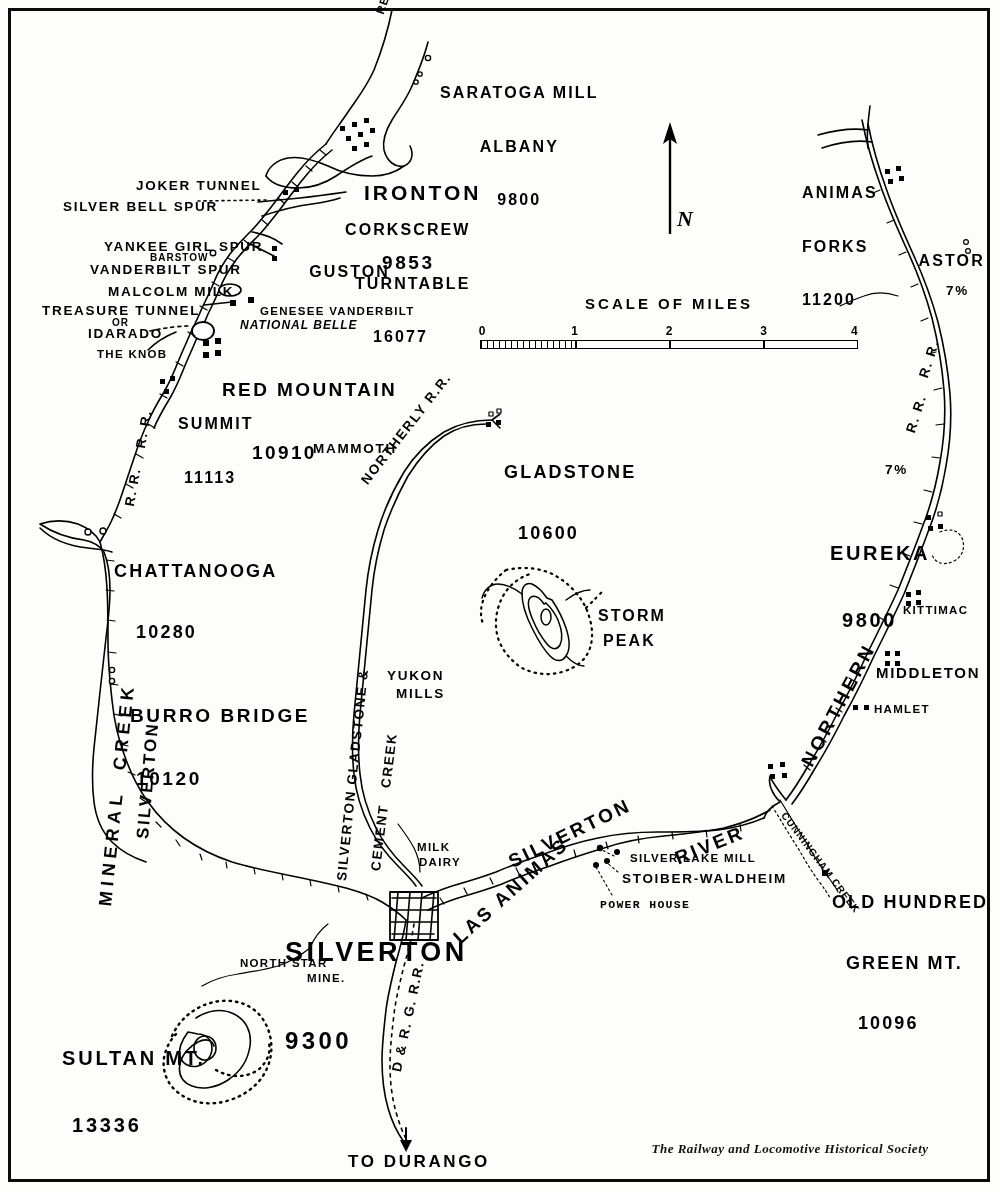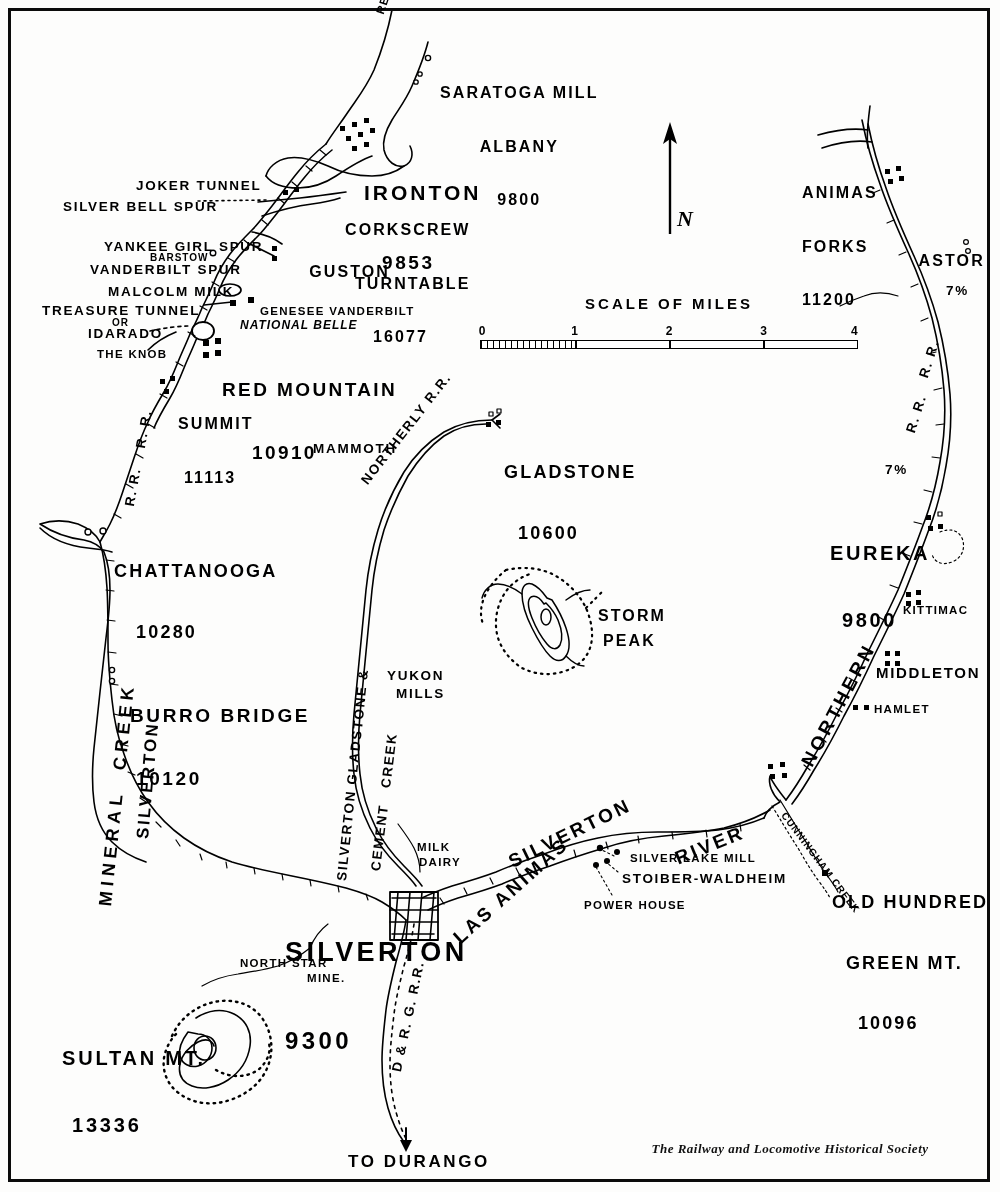--- a/index.html
+++ b/index.html
@@ -421,21 +421,21 @@
 
   <div class="lbl xs" style="left:417px;top:841px;"><span>MILK</span></div>
   <div class="lbl xs" style="left:419px;top:856px;"><span>DAIRY</span></div>
 
   <div class="lbl" style="left:449px;top:932px;font-size:19px;letter-spacing:3px;transform:rotate(-42deg);transform-origin:0 0;"><span>LAS ANIMAS</span></div>
   <div class="lbl" style="left:505px;top:853px;font-size:19px;letter-spacing:3px;transform:rotate(-26deg);transform-origin:0 0;"><span>SILVERTON</span></div>
   <div class="lbl" style="left:672px;top:849px;font-size:19px;letter-spacing:3px;transform:rotate(-22deg);transform-origin:0 0;"><span>RIVER</span></div>
 
   <div class="lbl xs" style="left:630px;top:852px;"><span>SILVER LAKE MILL</span></div>
   <div class="lbl sm" style="left:622px;top:871px;"><span>STOIBER-WALDHEIM</span></div>
-  <div class="lbl xs" style="left:584px;top:899px;"><span>POWER HOUSE</span></div>
+  <div class="lbl xs" style="left:600px;top:899px;font-family:Liberation Mono, monospace;"><span>POWER HOUSE</span></div>
 
   <div class="lbl" style="left:95px;top:905px;font-size:18px;letter-spacing:5px;transform:rotate(-84deg);transform-origin:0 0;"><span>MINERAL  CREEK</span></div>
   <div class="lbl" style="left:133px;top:838px;font-size:17px;letter-spacing:2.4px;transform:rotate(-85deg);transform-origin:0 0;"><span>SILVERTON</span></div>
 
   <div class="lbl sm" style="left:133px;top:447px;transform:rotate(-80deg);transform-origin:0 0;"><span>R. R.</span></div>
   <div class="lbl sm" style="left:122px;top:505px;transform:rotate(-80deg);transform-origin:0 0;"><span>R. R.</span></div>
   <div class="lbl sm" style="left:916px;top:375px;transform:rotate(-72deg);transform-origin:0 0;"><span>R. R.</span></div>
   <div class="lbl sm" style="left:903px;top:430px;transform:rotate(-72deg);transform-origin:0 0;"><span>R. R.</span></div>
 
   <div class="lbl sm" style="left:946px;top:283px;"><span>7%</span></div>

